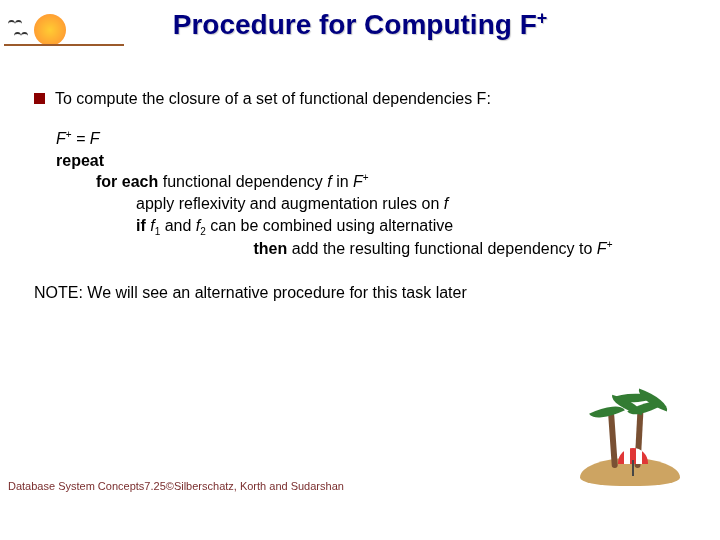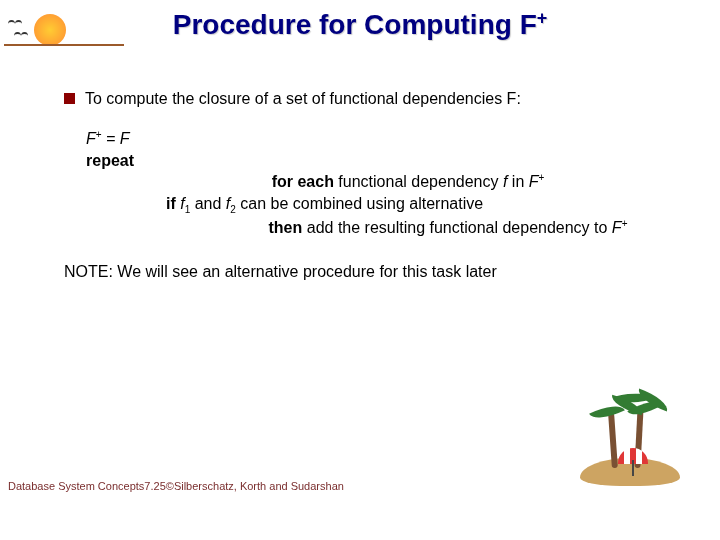--- a/index.html
+++ b/index.html
@@ -27,21 +27,21 @@
     padding-top: 8px;
     text-shadow: 1px 1px 1px rgba(0,0,0,0.2);
   }
   .title sup {
     font-size: 18px;
     vertical-align: super;
   }
   .body {
     position: absolute;
     top: 88px;
-    left: 64px;
+    left: 34px;
     right: 30px;
     font-size: 16px;
     line-height: 1.35;
   }
   .bullet-row {
     display: flex;
     align-items: flex-start;
     margin-bottom: 18px;
   }
   .sqbullet {
@@ -49,21 +49,21 @@
     height: 11px;
     background: #8B0000;
     margin-top: 5px;
     margin-right: 10px;
     flex: 0 0 auto;
   }
   .algo {
     margin-left: 22px;
   }
   .algo div { white-space: nowrap; }
-  .indent1 { padding-left: 40px; text-align: center; }
+  .indent1 { padding-left: 40px; }
   .indent2 { padding-left: 80px; }
   .indent3 { padding-left: 120px; text-align: center; }
   .italic { font-style: italic; }
   sup.fsup { font-size: 10px; vertical-align: super; }
   sub.fsub { font-size: 10px; vertical-align: sub; }
   .note {
     margin-top: 22px;
     margin-left: 0;
   }
   .footer {
@@ -196,20 +196,21 @@
 
     <div class="bullet-row">
       <div class="sqbullet"></div>
       <div>To compute the closure of a set of functional dependencies F:</div>
     </div>
 
     <div class="algo">
       <div><span class="italic">F</span><sup class="fsup">+</sup><span class="italic"> = F</span></div>
       <div><b>repeat</b></div>
       <div class="indent1"><b>for each</b><span> functional dependency </span><span class="italic">f</span><span> in </span><span class="italic">F</span><sup class="fsup">+</sup></div>
+      <div class="indent2"><span>apply reflexivity and augmentation rules on </span><span class="italic">f</span></div>
       <div class="indent2"><b>if</b><span class="italic"> f</span><sub class="fsub">1</sub><span> and </span><span class="italic">f</span><sub class="fsub">2</sub><span> can be combined using alternative</span></div>
       <div class="indent3"><b>then</b><span> add the resulting functional dependency to </span><span class="italic">F</span><sup class="fsup">+</sup></div>
     </div>
 
     <div class="note">NOTE:  We will see an alternative procedure for this task later</div>
   </div>
 
   <div class="deco-br">
     <div class="island"></div>
     <div class="trunk t1"></div>

